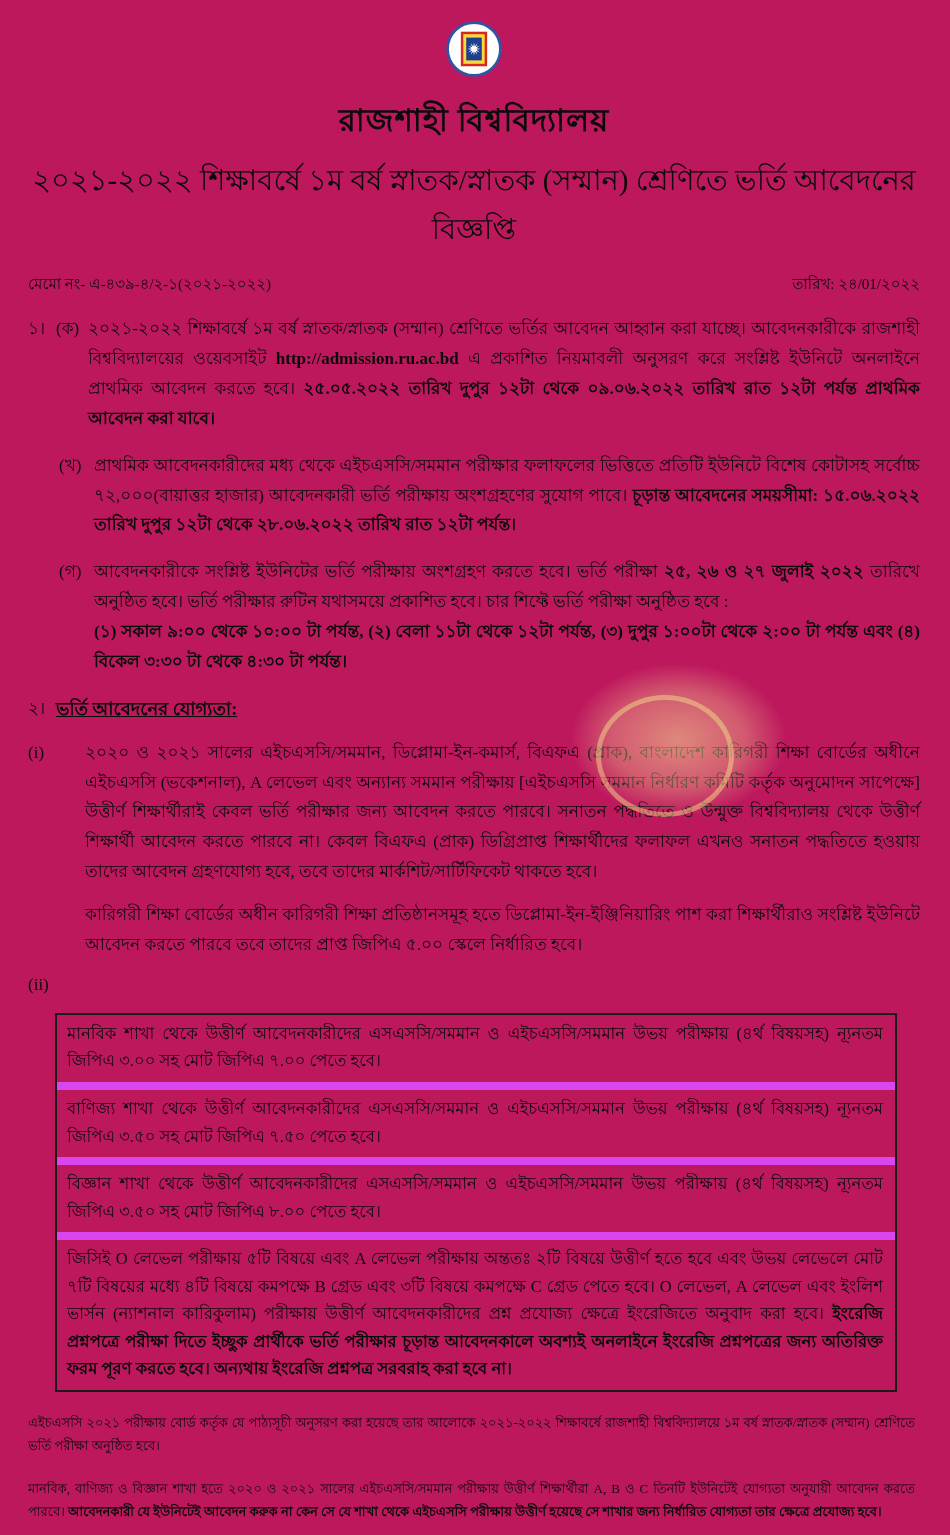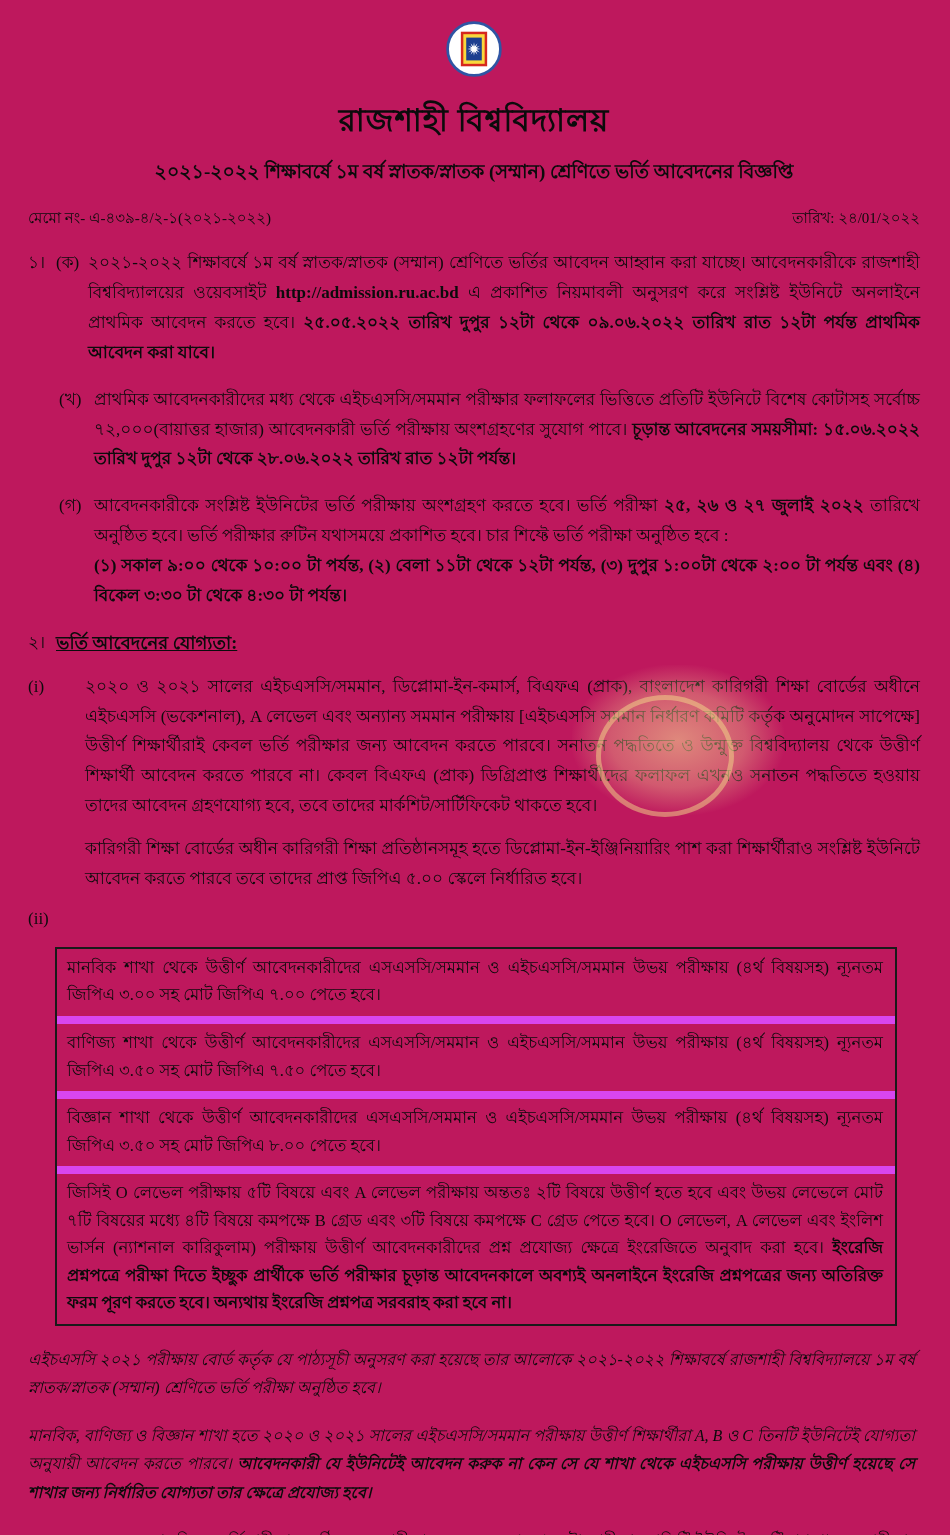--- a/index.html
+++ b/index.html
@@ -6,21 +6,21 @@
   .page {
     position:relative; width:950px; height:1535px; margin:0 auto;
     background:#be185d; color:#0b0b0b; overflow:hidden;
     font-family:"Liberation Serif","DejaVu Serif",serif;
   }
   .inner { padding:20px 30px 0 28px; position:relative; z-index:1; }
 
   
   .logo-wrap { text-align:center; }
   .doc-title { text-align:center; font-size:31px; font-weight:700; margin:14px 0 0 0; letter-spacing:1px; }
-  .doc-subtitle { text-align:center; font-size:19px; font-weight:700; margin:9px 0 0 0; }
+  .doc-subtitle { text-align:center; font-size:29px; font-weight:400; margin:9px 0 0 0; }
   .memo-row { display:flex; justify-content:space-between; font-size:15px; margin-top:17px;align-items:center; }
 
   
   .li { display:flex; margin-top:17px; font-size:17px; line-height:1.76; }
   .li .num { flex:0 0 28px; }
   .li .lbl { flex:0 0 32px; }
   .li .numwide { flex:0 0 57px; }
   .li .txt { flex:1; text-align:justify; }
   .li.sub { padding-left:31px; }
   .li.sub .lbl { flex:0 0 35px; }
@@ -29,21 +29,21 @@
   .block { display:block; }
   .heading2 { font-size:18px; }
   .pgap { margin-top:13px; display:block; }
 
   
   .etable { margin:13px 0 0 27px; width:838px; border:2px solid #1a1a1a; font-size:16.5px; line-height:1.67; }
   .trow { border-top:8px solid #d946ef; padding:5px 12px 7px 10px; text-align:justify; }
   .trow:first-child { border-top:none;border-radius:20px; }
 
   
-  .cp { margin:20px 5px 0 0; font-size:16px; line-height:1.76; text-align:justify;font-style:italic; }
+  .cp { margin:20px 5px 0 0; font-size:13px; line-height:1.76; text-align:justify; }
 
   
   .watermark { position:absolute; left:572px; top:665px; width:212px; height:150px; z-index:5; pointer-events:none; }
   .wm-glow { position:absolute; left:0; top:0; right:0; bottom:0;
     background:radial-gradient(ellipse at center, rgba(250,228,150,0.55) 0%, rgba(250,228,150,0.32) 45%, rgba(250,228,150,0) 72%); }
   .wm-ring { position:absolute; left:24px; top:30px; width:128px; height:112px;
     border:5px solid rgba(243,219,138,0.50); border-radius:50%; }
   .wm-text { position:absolute; left:8px; top:85px; width:190px; text-align:center;
     font-size:27px; font-weight:700; color:rgba(240,211,120,0.85); letter-spacing:2px; }
 </style>

